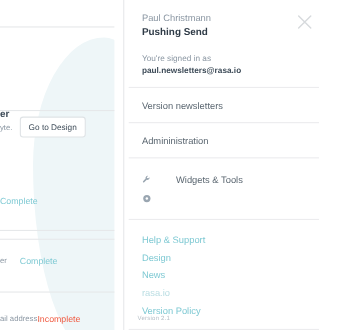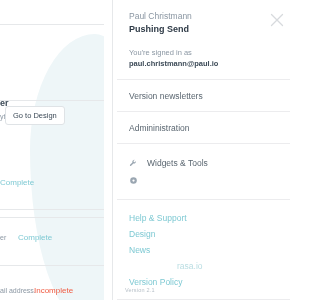--- a/index.html
+++ b/index.html
@@ -28,21 +28,21 @@
 
   .bg-card-title {
     position: absolute; left: 0; top: 98px;
     font-size: 9px; font-weight: bold; color: #3c4a57; white-space: nowrap;
   }
   .bg-card-sub {
     position: absolute; left: 0; top: 113px;
     font-size: 7px; color: #8b97a3; white-space: nowrap;
   }
   .bg-design-btn {
-    position: absolute; left: 5px; top: 106px;
+    position: absolute; left: 18px; top: 106px;
     padding: 4px 7px;
     border: 1px solid #dfe3e6; border-radius: 3px;
     background: #fff; font-size: 7.5px; color: #3c4a57; white-space: nowrap;
   }
   .bg-status {
     position: absolute; font-size: 8px; white-space: nowrap;
   }
   .bg-status.teal { color: #7ec9d3; }
   .bg-status.s1 { left: 0; top: 178px; }
   .bg-status.s2 { left: 18px; top: 233px; }
@@ -86,33 +86,33 @@
 
   .nav-item {
     display: block;
     font-size: 8.5px; color: #5a6670;
     padding: 11px 0 10px 0;
     cursor: pointer; white-space: nowrap;
   }
 
   .tools-block { padding: 11px 0 9px 0; }
   .tool-row {
-    display: flex; align-items: center; gap: 9px;
+    display: flex; align-items: center; gap: 22px;
     padding: 3px 0 5px 0; cursor: pointer; white-space: nowrap;
   }
   .tool-row .ic { width: 9px; height: 9px; display: flex; align-items: center; justify-content: center; flex: none; }
   .tool-label { font-size: 8.5px; color: #5a6670; }
   .tool-row.active .tool-label { color: #2f3b47; font-weight: bold; }
 
   .links-block { padding: 10px 0 9px 0; }
   .link-item {
     display: block; font-size: 8.5px; color: #7ec9d3;
     line-height: 16px; cursor: pointer; white-space: nowrap;
   }
-  .link-item.muted { color: #b9dde2; margin-left: 48px; }
+  .link-item.muted { color: #b9dde2; }
 
   .logout-block { padding: 10px 0 0 0; }
 
   .version {
     position: absolute; left: 12px; bottom: 7px;
     font-size: 5.5px; color: #b6bfc7; letter-spacing: .2px; white-space: nowrap;
   }
 </style>
 </head>
 <body>
@@ -148,21 +148,21 @@
         <div class="acct-org">Pushing Send</div>
       </div>
 
       <div class="close-btn">
         <svg width="18" height="18" viewBox="0 0 18 18" aria-hidden="true">
           <path d="M3.5 3.5 L14.5 14.5 M14.5 3.5 L3.5 14.5" stroke="#d7dadd" stroke-width="1.3" stroke-linecap="round" fill="none"></path>
         </svg>
       </div>
 
       <div class="signed-row">
-        <div class="signed-text"><span>You're signed in as </span><b>paul.christmann@paul.io</b></div>
+        <div class="signed-text"><span>You're signed in as </span><b>paul.newsletters@rasa.io</b></div>
       </div>
 
       <div class="sep"></div>
 
       <div class="nav-item">Version newsletters</div>
 
       <div class="sep"></div>
 
       <div class="nav-item">Admininistration</div>
 

